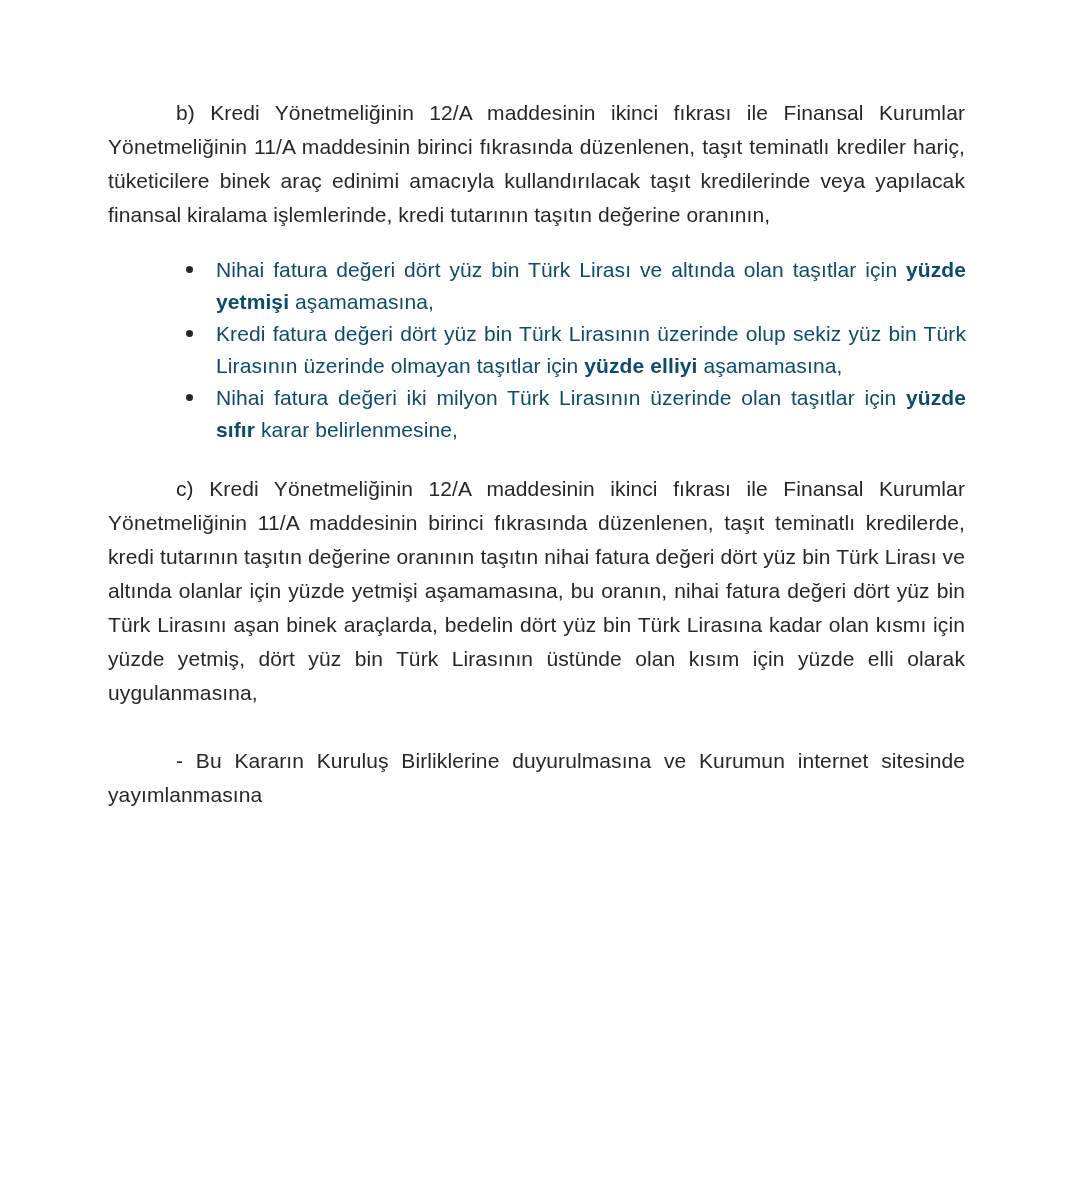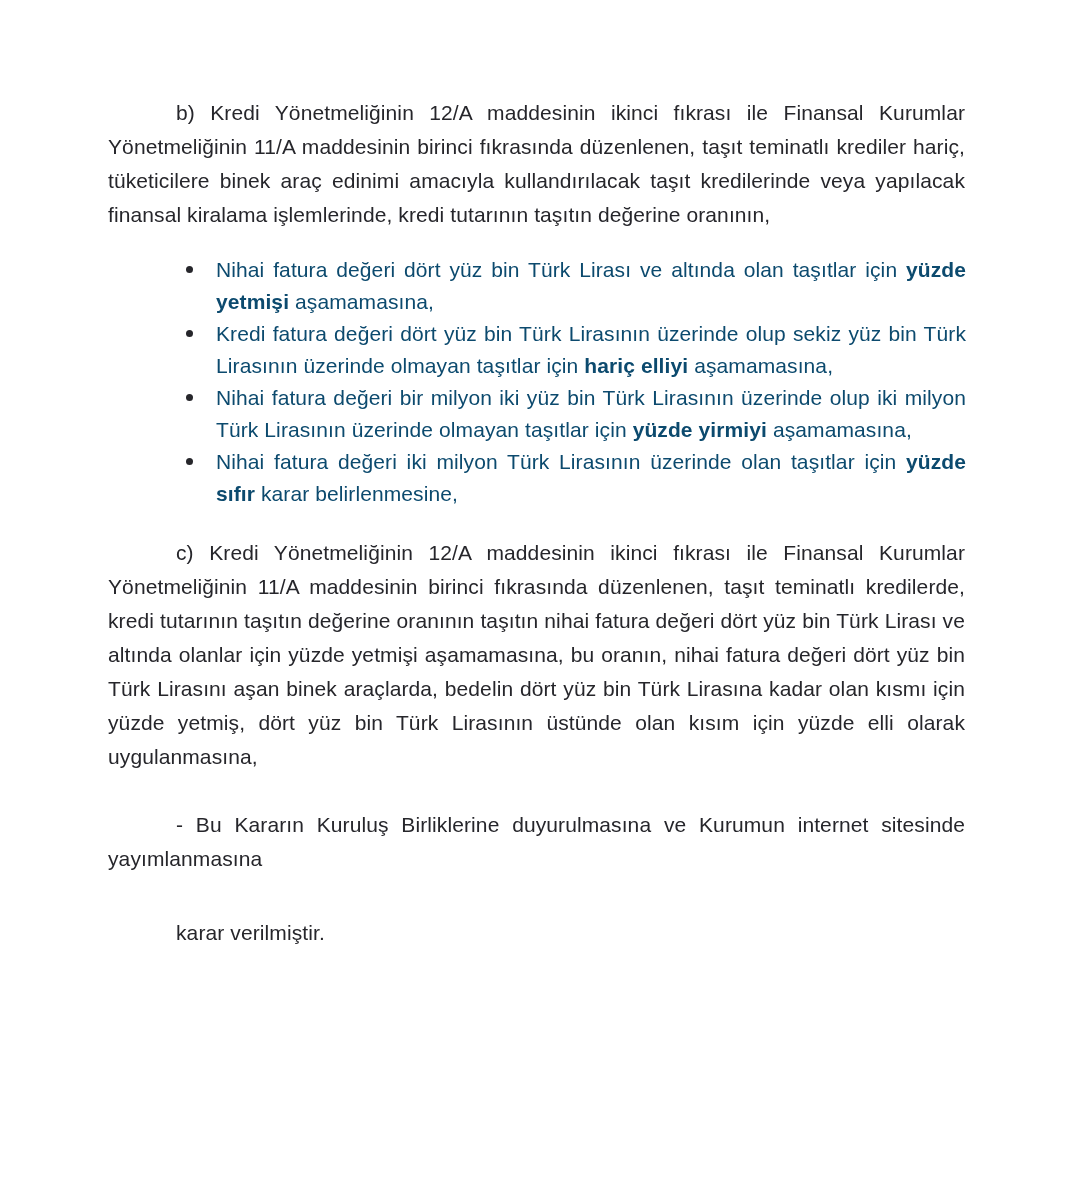--- a/index.html
+++ b/index.html
@@ -87,38 +87,33 @@
 
     <div class="gap-after-b"></div>
 
     <ul class="bullet-list">
       <li>
         <span class="bullet-marker"></span>
         <span class="li-text">Nihai fatura değeri dört yüz bin Türk Lirası ve altında olan taşıtlar için </span><b class="rate">yüzde yetmişi</b><span class="li-text"> aşamamasına,</span>
       </li>
       <li>
         <span class="bullet-marker"></span>
-        <span class="li-text">Kredi fatura değeri dört yüz bin Türk Lirasının üzerinde olup sekiz yüz bin Türk Lirasının üzerinde olmayan taşıtlar için </span><b class="rate">hariç elliyi</b><span class="li-text"> aşamamasına,</span>
-      </li>
-      <li>
-        <span class="bullet-marker"></span>
-        <span class="li-text">Nihai fatura değeri bir milyon iki yüz bin Türk Lirasının üzerinde olup iki milyon Türk Lirasının üzerinde olmayan taşıtlar için </span><b class="rate">yüzde yirmiyi</b><span class="li-text"> aşamamasına,</span>
+        <span class="li-text">Kredi fatura değeri dört yüz bin Türk Lirasının üzerinde olup sekiz yüz bin Türk Lirasının üzerinde olmayan taşıtlar için </span><b class="rate">yüzde elliyi</b><span class="li-text"> aşamamasına,</span>
       </li>
       <li>
         <span class="bullet-marker"></span>
         <span class="li-text">Nihai fatura değeri iki milyon Türk Lirasının üzerinde olan taşıtlar için </span><b class="rate">yüzde sıfır</b><span class="li-text"> karar belirlenmesine,</span>
       </li>
     </ul>
 
     <div class="gap-after-list"></div>
 
     <p class="para">c) Kredi Yönetmeliğinin 12/A maddesinin ikinci fıkrası ile Finansal Kurumlar Yönetmeliğinin 11/A maddesinin birinci fıkrasında düzenlenen, taşıt teminatlı kredilerde, kredi tutarının taşıtın değerine oranının taşıtın nihai fatura değeri dört yüz bin Türk Lirası ve altında olanlar için yüzde yetmişi aşamamasına, bu oranın, nihai fatura değeri dört yüz bin Türk Lirasını aşan binek araçlarda, bedelin dört yüz bin Türk Lirasına kadar olan kısmı için yüzde yetmiş, dört yüz bin Türk Lirasının üstünde olan kısım için yüzde elli olarak uygulanmasına,</p>
 
     <div class="gap-after-c"></div>
 
     <p class="para">- Bu Kararın Kuruluş Birliklerine duyurulmasına ve Kurumun internet sitesinde yayımlanmasına</p>
 
     <div class="gap-after-dash"></div>
 
-    <p class="para">karar verilmiştir.</p>
 
   </div>
 </div>
 
 </body></html>

